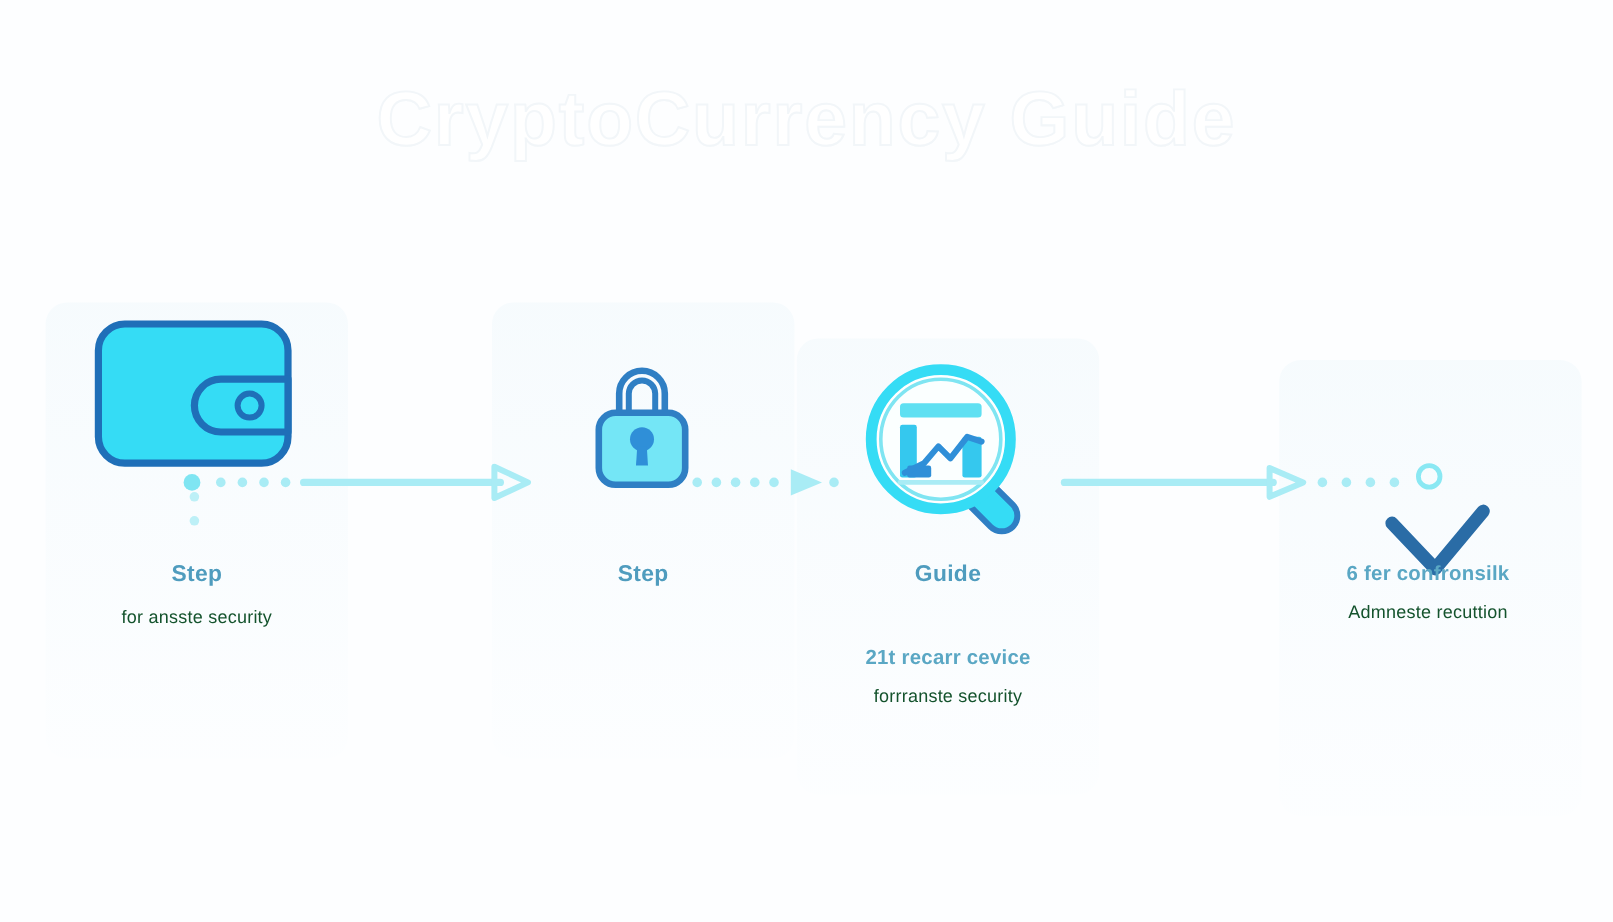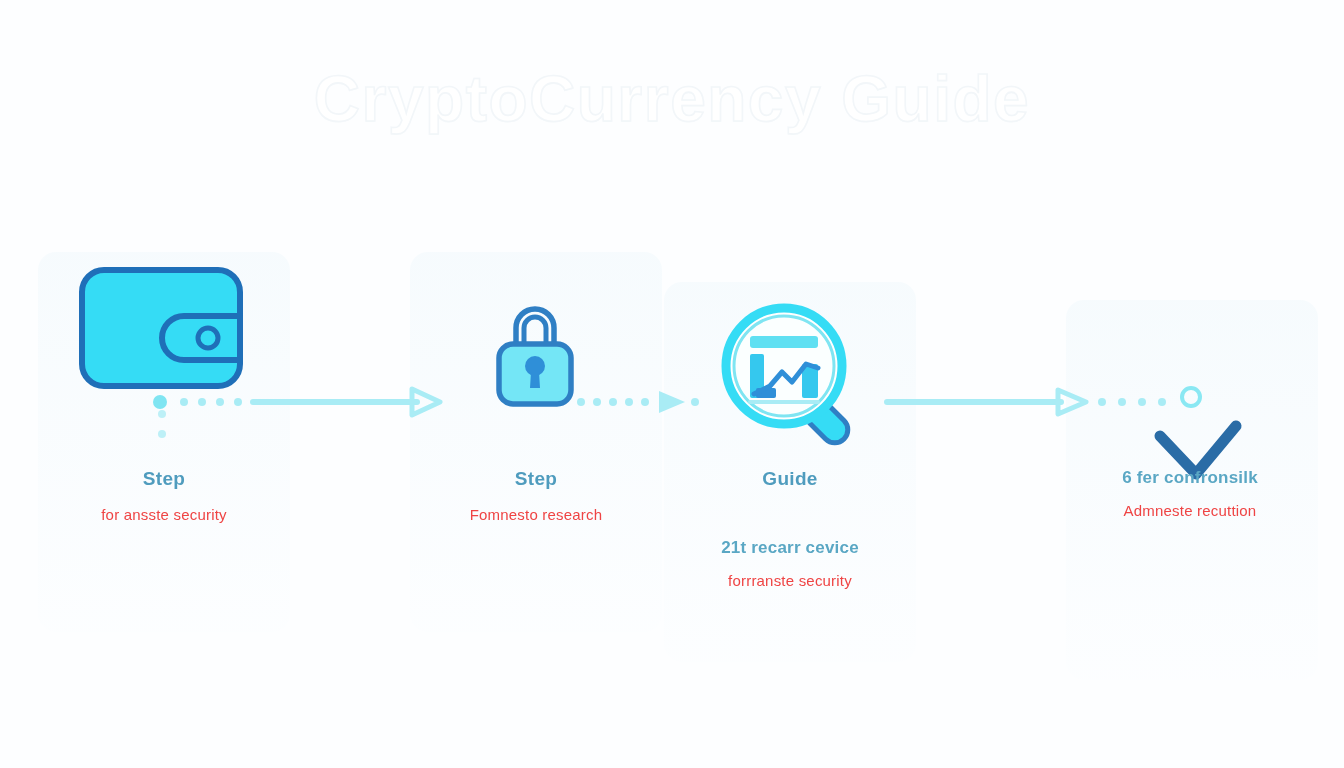--- a/index.html
+++ b/index.html
@@ -80,21 +80,21 @@
   .step-title {
     font-size: 17px;
     font-weight: bold;
     color: #5aa7c4;
     letter-spacing: 0.2px;
     margin-bottom: 14px;
     filter: blur(0.3px);
   }
   .step-sub {
     font-size: 15px;
-    color: #ef4444;
+    color: #14532d;
     letter-spacing: 0.2px;
     filter: blur(0.35px);
   }
   .st-3 .step-head { margin-bottom: 48px; }
   .st-4 .spacer-head { height: 0; }
   .st-4 .step-title { }
 
   
   .icon {
     position: absolute;
@@ -200,21 +200,20 @@
     <circle cx="13" cy="13" r="9" fill="none" stroke="#8ae8f3" stroke-width="4"></circle>
   </svg>
 
   <div class="step-text st-1">
     <div class="step-head">Step</div>
     <div class="step-sub">for ansste security</div>
   </div>
 
   <div class="step-text st-2">
     <div class="step-head">Step</div>
-    <div class="step-sub">Fomnesto research</div>
   </div>
 
   <div class="step-text st-3">
     <div class="step-head">Guide</div>
     <div class="step-title">21t recarr cevice</div>
     <div class="step-sub">forrranste security</div>
   </div>
 
   <div class="step-text st-4">
     <div class="spacer-head"></div>

